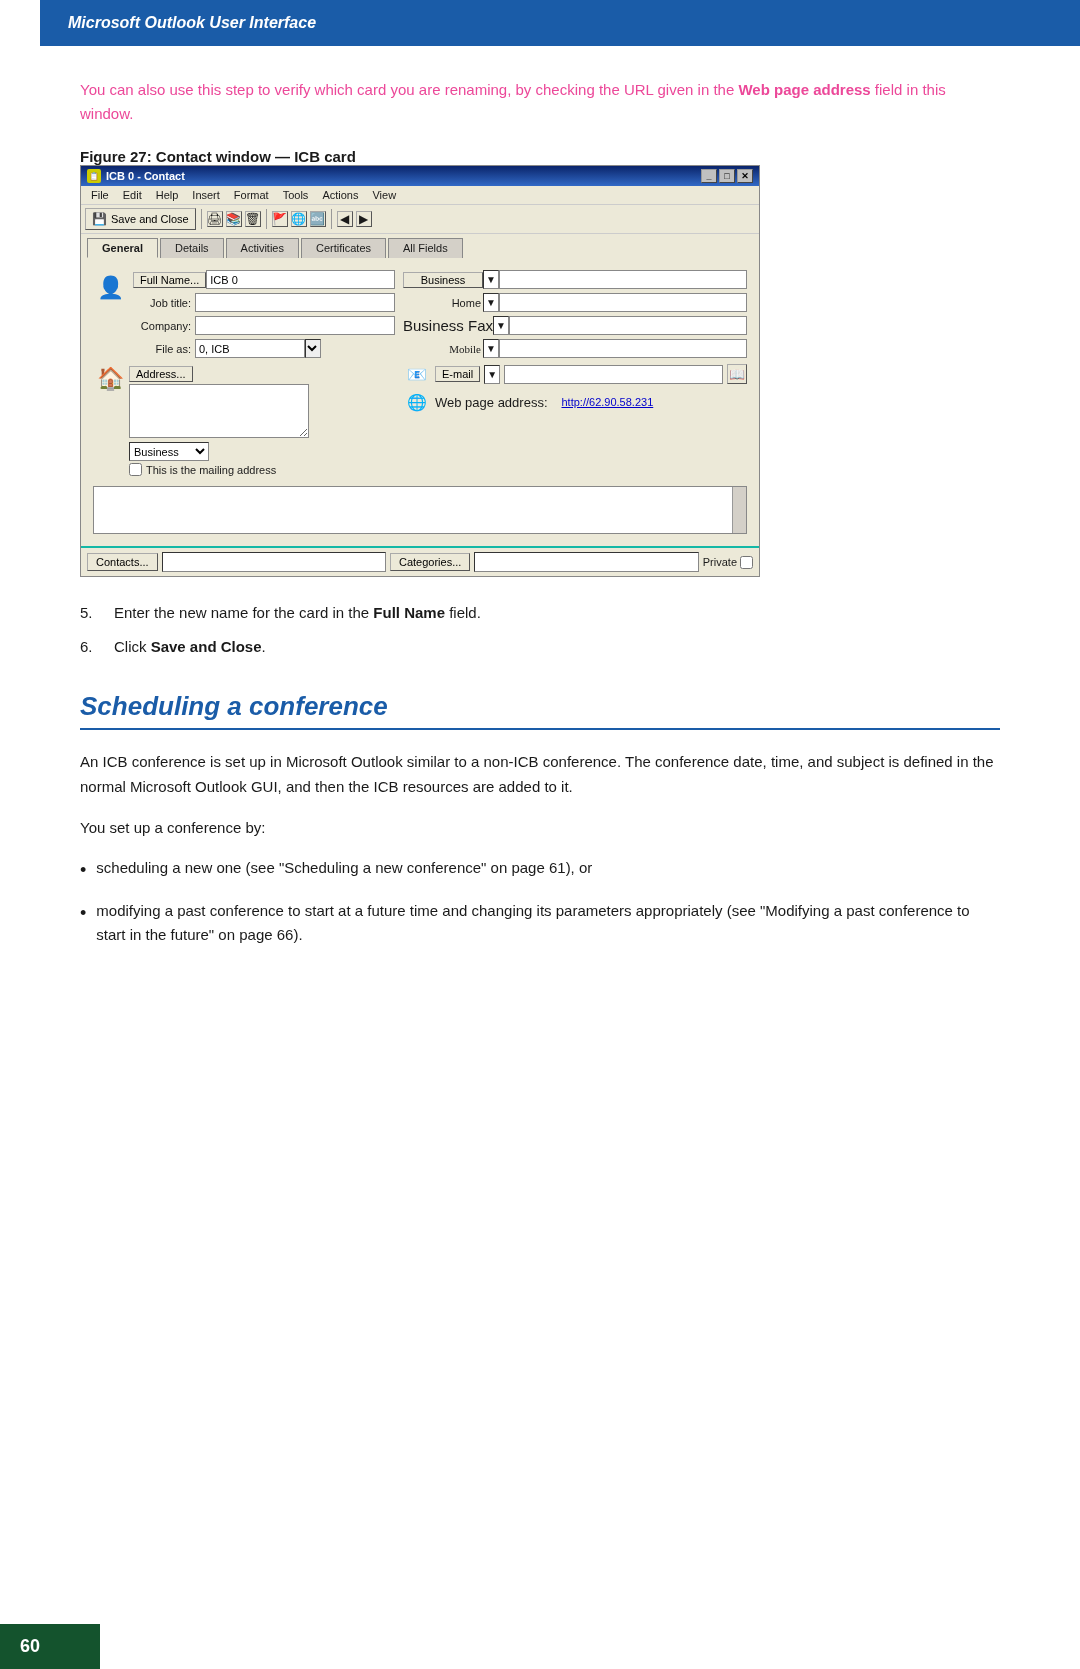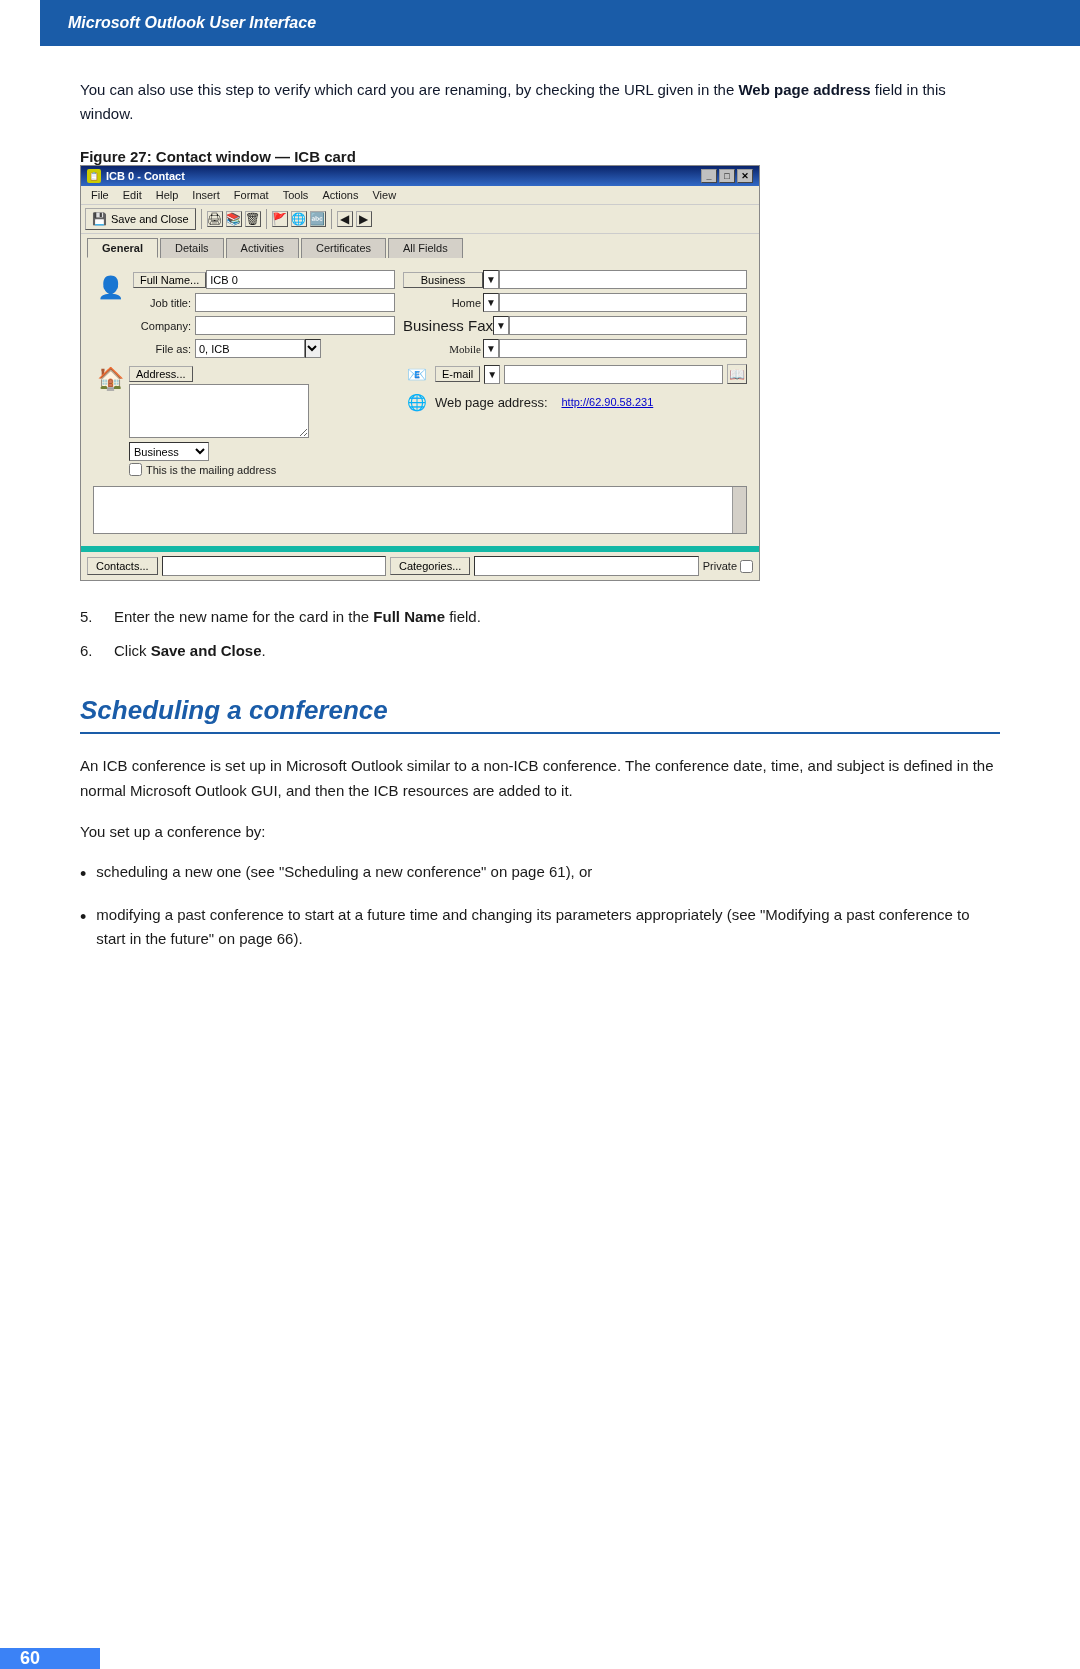--- a/index.html
+++ b/index.html
@@ -29,21 +29,21 @@
     
     .content {
       padding: 32px 80px 60px 80px;
     }
 
     
     .intro-para {
       font-size: 15px;
       line-height: 1.6;
       margin-bottom: 22px;
-      color: #0f172a;
+      color: #ec4899;
     }
 
     
     .figure-caption {
       font-size: 15px;
       font-weight: bold;
       color: #1a1a1a;
     }
 
     
@@ -435,21 +435,21 @@
       justify-content: center;
       font-size: 8px;
     }
 
     
     .win-bottom {
       display: flex;
       align-items: center;
       gap: 4px;
       padding: 4px 6px;
-      border-top: 6px solid #14b8a6;
+      border-top: 2px solid #14b8a6;
       background: #ece9d8;
     }
     .win-bottom-btn {
       font-size: 11px;
       background: #ece9d8;
       border: 1px outset #aaa;
       padding: 2px 8px;
       cursor: pointer;
     }
     .win-bottom-inp {
@@ -521,25 +521,25 @@
       margin-top: 0px;
       flex-shrink: 0;
     }
 
     
     .page-footer {
       position: absolute;
       bottom: 0;
       left: 0;
       width: 100px;
-      background: #3b82f6;
+      background: #14532d;
       color: white;
       font-size: 18px;
       font-weight: bold;
-      padding: 0 20px;
+      padding: 12px 20px;
     }
   </style>
 </head>
 <body>
 
 <div class="header-bar">
   <span>Microsoft Outlook User Interface</span>
 </div>
 
 <div class="content">

